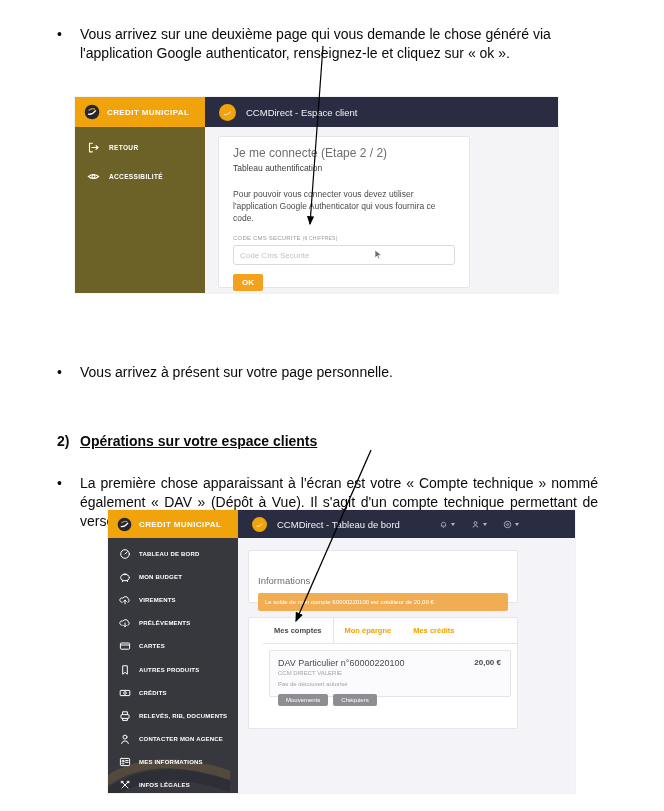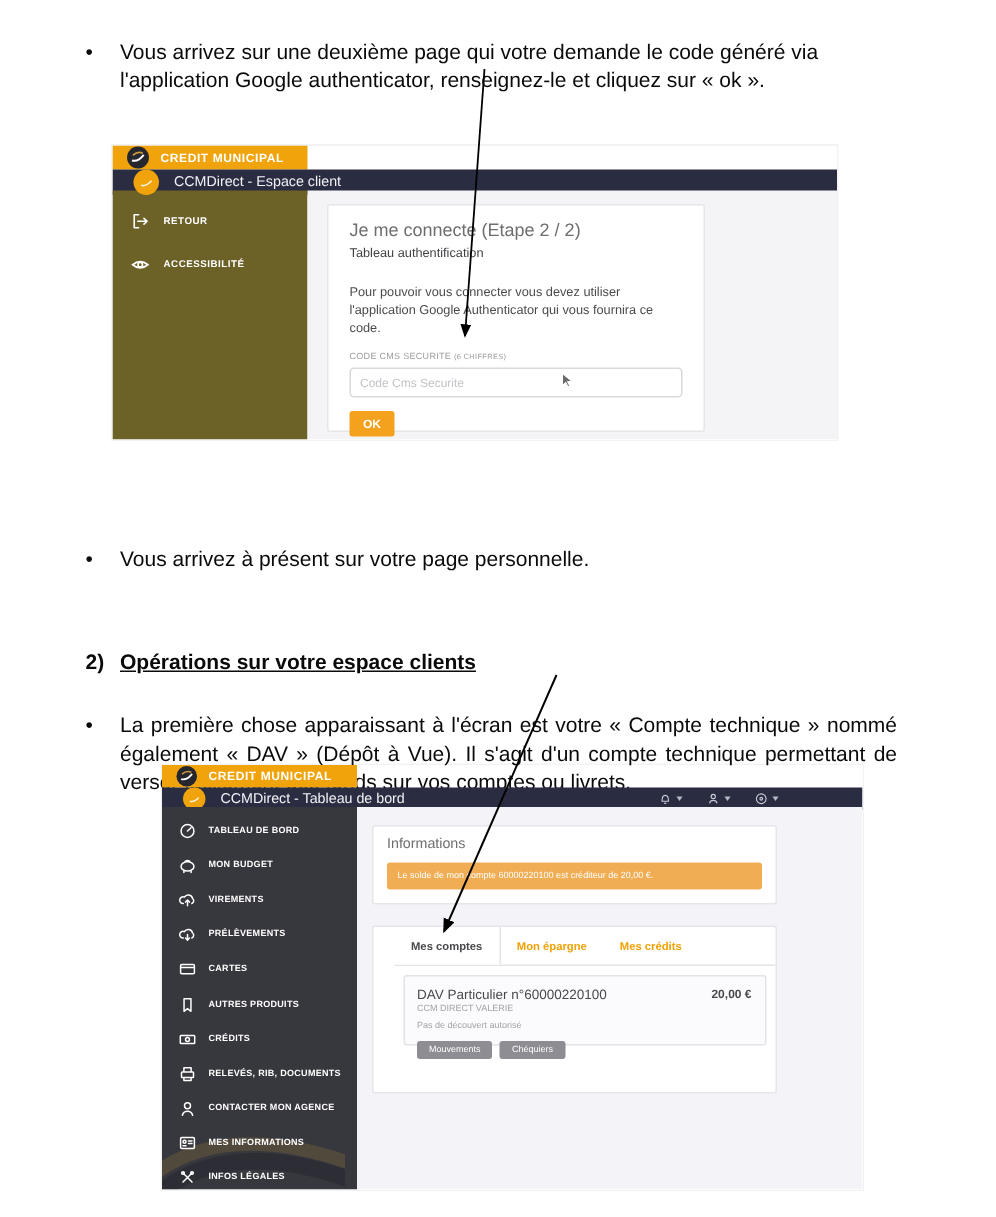--- a/index.html
+++ b/index.html
@@ -12,21 +12,21 @@
   .btext{font-size:14px;line-height:19px;flex:1;}
   .just{text-align:justify;}
   #b1{left:57px;top:25px;width:532px;}
   #b2{left:57px;top:363px;width:532px;}
   #h2{left:57px;top:433px;display:flex;}
   #h2 .num{width:23px;font-size:14px;font-weight:bold;}
   #h2 .ttl{font-size:14px;font-weight:bold;text-decoration:underline;}
   #b3{left:57px;top:474px;width:541px;}
   
   .shot{position:absolute;overflow:hidden;box-shadow:0 0 0 1px rgba(0,0,0,.05);}
-  .hdr{display:flex;flex-direction:column;}
+  .hdr{display:flex;}
   .brand{width:130px;background:#F0A30B;display:flex;align-items:center;gap:7px;
          padding-left:9px;box-sizing:border-box;flex:0 0 auto;}
   .bname{color:#fff;font-size:8px;font-weight:bold;letter-spacing:.4px;white-space:nowrap;}
   .tbar{flex:1;background:#2A2D42;display:flex;align-items:center;gap:10px;padding-left:14px;min-width:0;}
   .tbadge{width:17px;height:17px;border-radius:50%;background:#F0A30B;flex:0 0 auto;position:relative;}
   .tbadge svg{position:absolute;left:2px;top:2px;}
   .ttitle{color:#F2F2F5;font-size:9.5px;white-space:nowrap;text-align:center;}
   .body{display:flex;}
   .side-item{display:flex;align-items:center;gap:9px;padding:8px 12px;color:#fff;}
   .lbl{font-size:6.5px;font-weight:bold;letter-spacing:.35px;white-space:nowrap;}
@@ -57,21 +57,21 @@
   .hdr-icons{margin-left:auto;margin-right:56px;display:flex;gap:16px;align-items:center;}
   .hicon{display:flex;align-items:center;gap:3px;}
   .caret{width:0;height:0;border-left:2.5px solid transparent;border-right:2.5px solid transparent;
          border-top:3.5px solid #B9BBC8;}
   .side2{width:130px;background:#37373E;padding-top:4px;box-sizing:border-box;flex:0 0 auto;
          position:relative;overflow:hidden;}
   .side2 .side-item{padding:5.6px 11px;gap:8px;position:relative;z-index:2;}
   .side2 .lbl{font-size:6px;letter-spacing:.2px;}
   .wm{position:absolute;bottom:-6px;left:-8px;z-index:1;opacity:.55;}
   .main2{flex:1;background:#F3F3F8;position:relative;}
-  .info-card{left:10px;top:12px;width:270px;height:53px;padding:6px 9px;}
+  .info-card{left:10px;top:12px;width:270px;height:53px;padding:24px 9px;}
   .info-title{font-size:9.5px;color:#6E6E6E;}
   .banner{margin-top:7px;height:18px;background:#F0AD54;border-radius:2px;color:#fff;font-size:6px;
           line-height:18px;padding-left:7px;white-space:nowrap;overflow:hidden;}
   .acc-card{left:10px;top:79px;width:270px;height:112px;}
   .tabs{display:flex;height:25px;border-bottom:1px solid #E3E3E8;align-items:stretch;}
   .tab{font-size:7.5px;font-weight:bold;display:flex;align-items:center;padding:0 11px;}
   .tab.active{color:#4A4A4E;border-right:1px solid #E3E3E8;background:#fff;}
   .tab.orange{color:#F0A202;}
   .acc-box{margin:6px 6px 0;border:1px solid #E3E3E8;background:#FBFBFD;border-radius:2px;
            padding:7px 8px;position:relative;height:47px;box-sizing:border-box;}
@@ -84,21 +84,21 @@
   
   .overlay{position:absolute;left:0;top:0;width:664px;height:811px;pointer-events:none;z-index:20;}
 </style>
 </head>
 <body>
 
 <div class="page">
 
   <div class="doc bullet-row" id="b1">
     <div class="bdot">•</div>
-    <div class="btext">Vous arrivez sur une deuxième page qui votre demande le code généré via l'application Google authenticator, renseignez-le et cliquez sur « ok ».</div>
+    <div class="btext">Vous arrivez sur une deuxième page qui vous demande le chose généré via l'application Google authenticator, renseignez-le et cliquez sur « ok ».</div>
   </div>
 
   <div class="shot s1">
     <div class="hdr">
       <div class="brand">
         <span class="icox">
           <svg width="16" height="16" viewBox="0 0 16 16">
               <circle cx="8" cy="8" r="7.3" fill="#26262E"></circle>
               <path d="M4 10 Q8 11.2 11.8 6.3" stroke="#fff" stroke-width="1.3" fill="none"></path>
               <path d="M4.6 6.5 Q8 3.6 11.2 5.2" stroke="#C89A3C" stroke-width="1.1" fill="none"></path>

